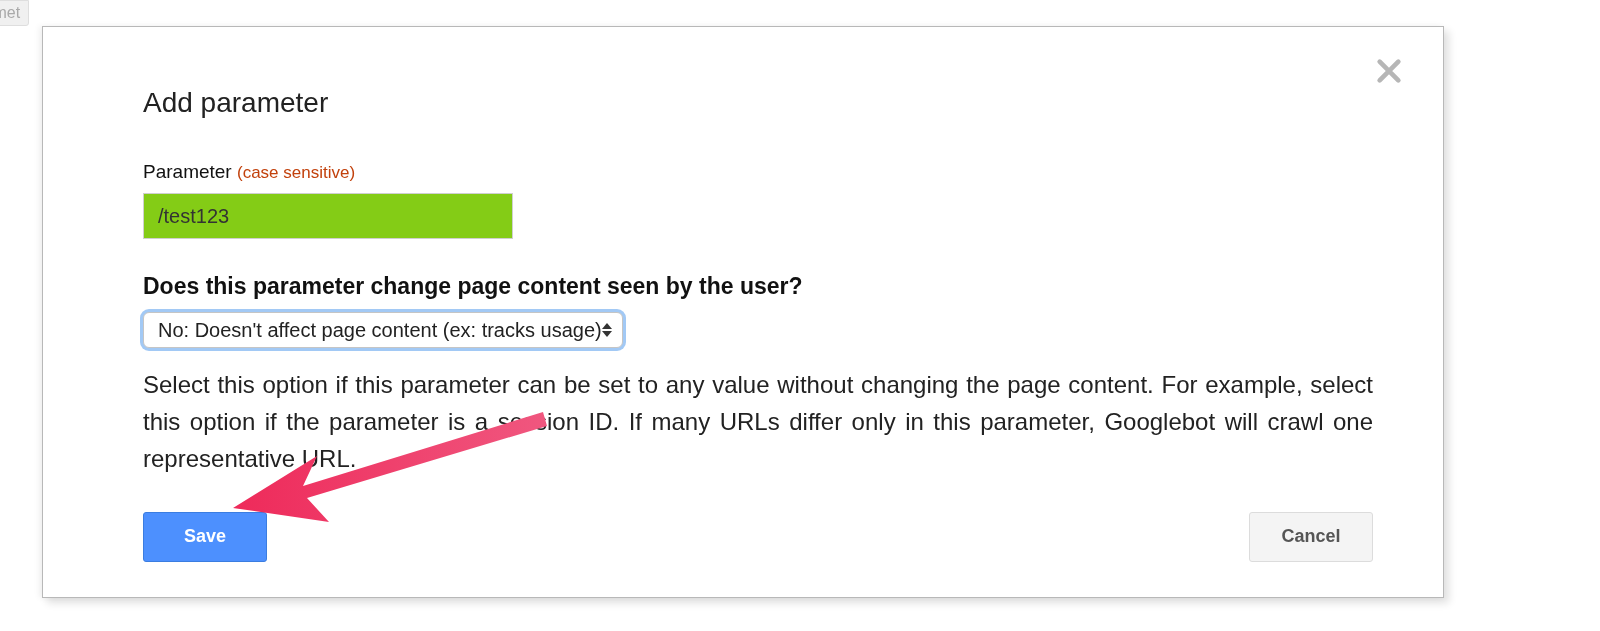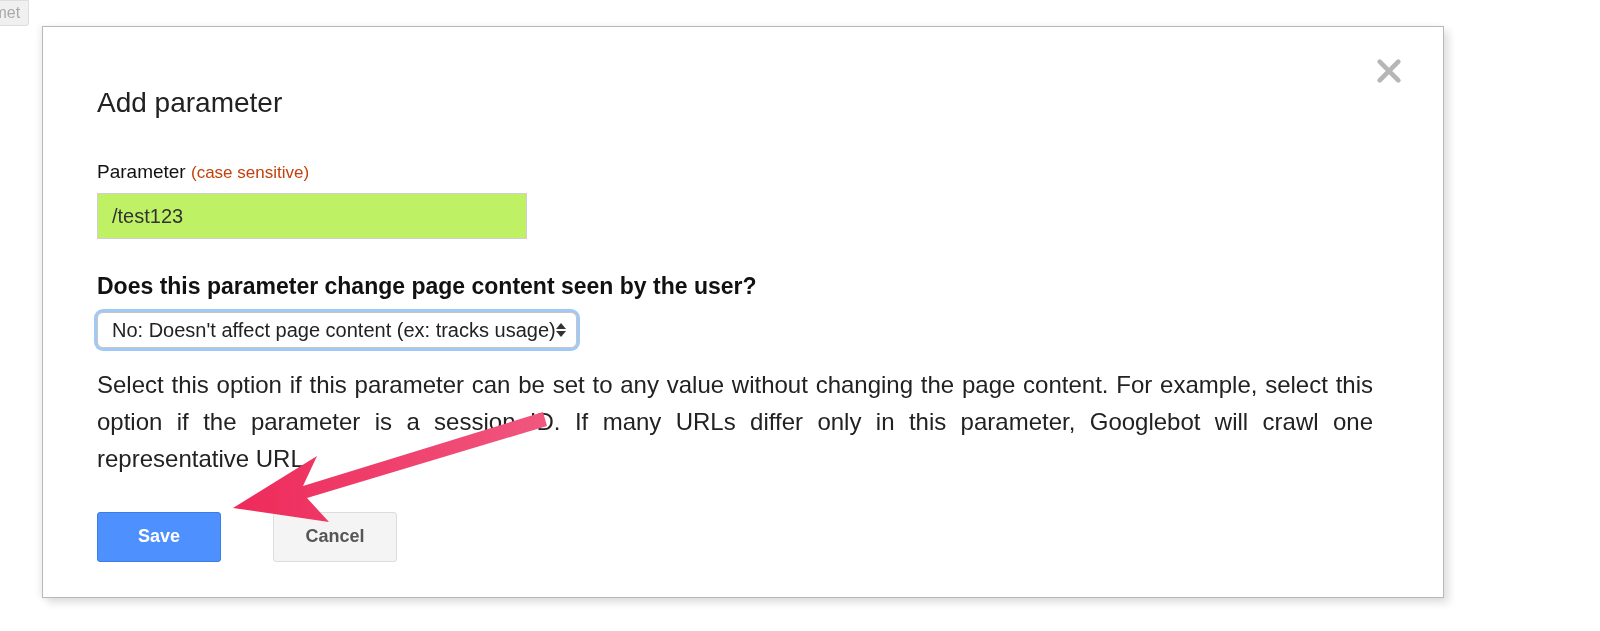--- a/index.html
+++ b/index.html
@@ -24,21 +24,21 @@
     }
     .dialog {
       position: absolute;
       left: 42px;
       top: 26px;
       width: 1402px;
       height: 572px;
       background: #ffffff;
       border: 1px solid #b8b8b8;
       box-shadow: 5px 5px 8px rgba(0,0,0,0.12), -3px 0 6px rgba(0,0,0,0.06);
-      padding: 60px 70px 40px 54px;
+      padding: 60px 70px 40px 100px;
     }
     .close-icon {
       position: absolute;
       top: 30px;
       right: 40px;
       cursor: pointer;
       color: #b6b6b6;
     }
     .close-icon svg { width: 28px; height: 28px; display:block; }
     h1.dialog-title {
@@ -48,29 +48,29 @@
       margin-bottom: 42px;
     }
     .field-label {
       font-size: 19px;
       color: #111;
       margin-bottom: 10px;
     }
     .field-label .strong { font-weight: 400; }
     .field-label .hint { font-weight: 400; color: #c2410c; font-size: 17px;}
     .text-input {
-      width: 430px;
+      width: 370px;
       height: 46px;
       border: 1px solid #cfcfcf;
       padding: 0 14px;
       font-size: 20px;
       color: #333;
       outline: none;
       margin-bottom: 34px;
-      background: #bef264;
+      background: #84cc16;
     }
     .question {
       font-size: 23px;
       font-weight: 700;
       color: #111;
       margin-bottom: 12px;
     }
     .select-wrap {
       display: inline-flex;
       align-items: center;
@@ -96,21 +96,21 @@
     }
     .select-arrows svg { width: 10px; height: 6px; }
     .select-arrows svg:first-child { margin-bottom: 2px; }
     .help-text {
       font-size: 24px;
       color: #222;
       line-height: 1.55;
       text-align: justify;
       margin-bottom: 34px;
     }
-    .button-row { display: flex; gap: 52px; align-items: center; }
+    .button-row { display: flex; gap: 52px; align-items: center; justify-content: space-between; }
     .btn {
       height: 50px;
       min-width: 124px;
       padding: 0 28px;
       font-size: 18px;
       border-radius: 3px;
       cursor: pointer;
       display: inline-flex;
       align-items: center;
       justify-content: center;

